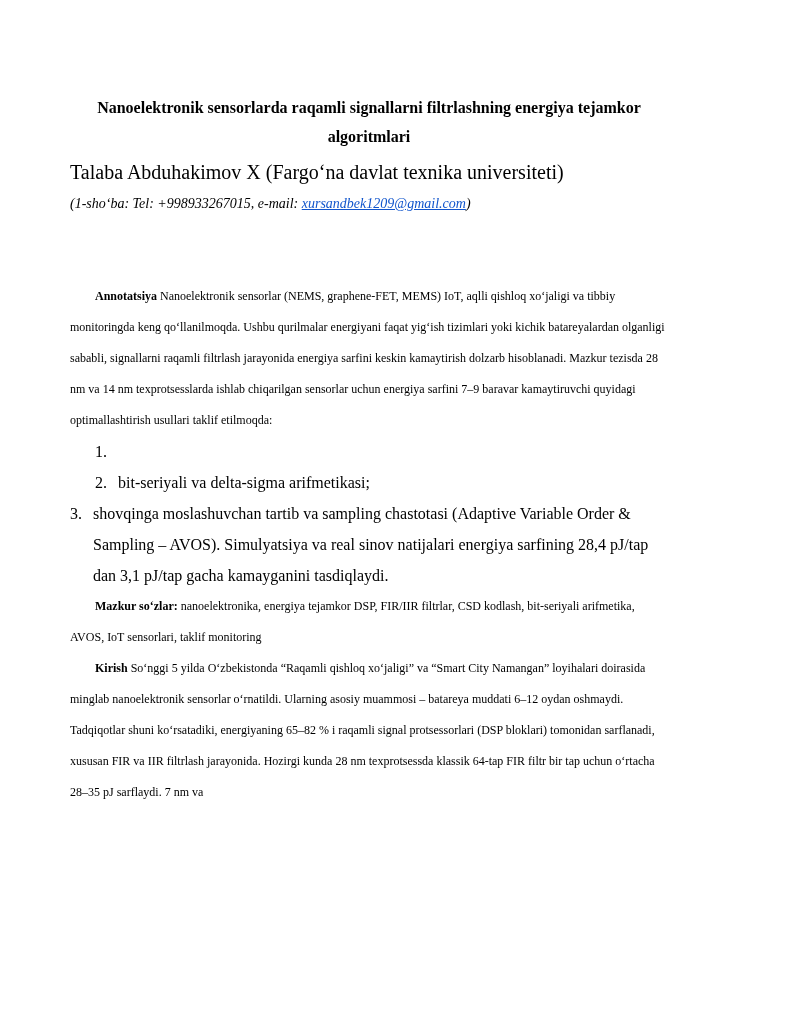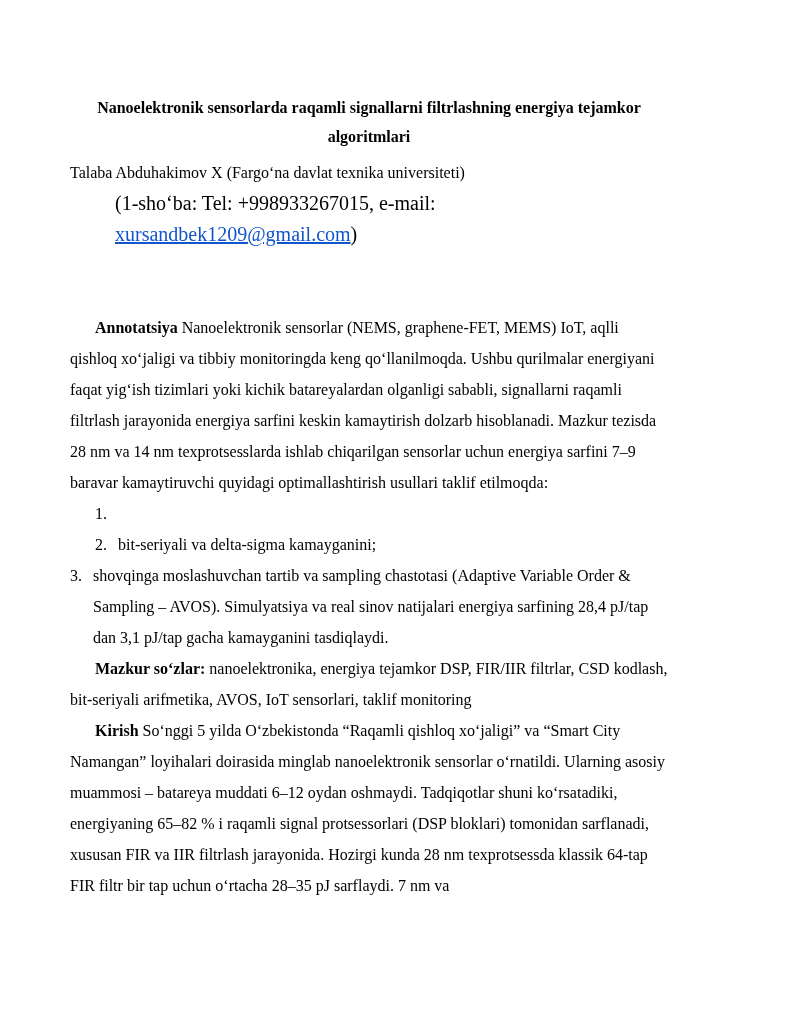--- a/index.html
+++ b/index.html
@@ -21,35 +21,35 @@
     background: #ffffff;
   }
   .title {
     font-size: 16px;
     font-weight: bold;
     text-align: center;
     line-height: 29px;
     margin-bottom: 6px;
   }
   .author-line {
-    font-size: 16px;
+    font-size: 20px;
     line-height: 31px;
   }
   .contact-line {
-    font-size: 20px;
+    font-size: 14px;
     line-height: 31px;
-    margin-left: 45px;
+    font-style: italic;
   }
   .email-link {
     color: #1155cc;
     text-decoration: underline;
     cursor: pointer;
   }
   .para {
-    font-size: 16px;
+    font-size: 12px;
     line-height: 31px;
     text-align: left;
   }
   .para .lead { font-weight: bold; }
   .indent { text-indent: 25px; }
   .gap-top { margin-top: 62px; }
   .num-list { margin: 0; }
   .li {
     display: flex;
     font-size: 16px;
@@ -76,21 +76,21 @@
   <p class="para indent gap-top"><span class="lead">Annotatsiya</span><span> Nanoelektronik sensorlar (NEMS, graphene-FET, MEMS) IoT, aqlli qishloq xoʻjaligi va tibbiy monitoringda keng qoʻllanilmoqda. Ushbu qurilmalar energiyani faqat yigʻish tizimlari yoki kichik batareyalardan olganligi sababli, signallarni raqamli filtrlash jarayonida energiya sarfini keskin kamaytirish dolzarb hisoblanadi. Mazkur tezisda 28 nm va 14 nm texprotsesslarda ishlab chiqarilgan sensorlar uchun energiya sarfini 7–9 baravar kamaytiruvchi quyidagi optimallashtirish usullari taklif etilmoqda:</span></p>
 
   <div class="num-list">
 
     <div class="li inner">
       <span class="num">1.</span>
     </div>
 
     <div class="li inner">
       <span class="num">2.</span>
-      <span class="li-text">bit-seriyali va delta-sigma kamayganini;</span>
+      <span class="li-text">bit-seriyali va delta-sigma arifmetikasi;</span>
     </div>
 
     <div class="li outer">
       <span class="num">3.</span>
       <span class="li-text">shovqinga moslashuvchan tartib va sampling chastotasi (Adaptive Variable Order &amp; Sampling – AVOS). Simulyatsiya va real sinov natijalari energiya sarfining 28,4 pJ/tap dan 3,1 pJ/tap gacha kamayganini tasdiqlaydi.</span>
     </div>
 
   </div>
 
   <p class="para indent"><span class="lead">Mazkur soʻzlar:</span><span> nanoelektronika, energiya tejamkor DSP, FIR/IIR filtrlar, CSD kodlash, bit-seriyali arifmetika, AVOS, IoT sensorlari, taklif monitoring</span></p>

